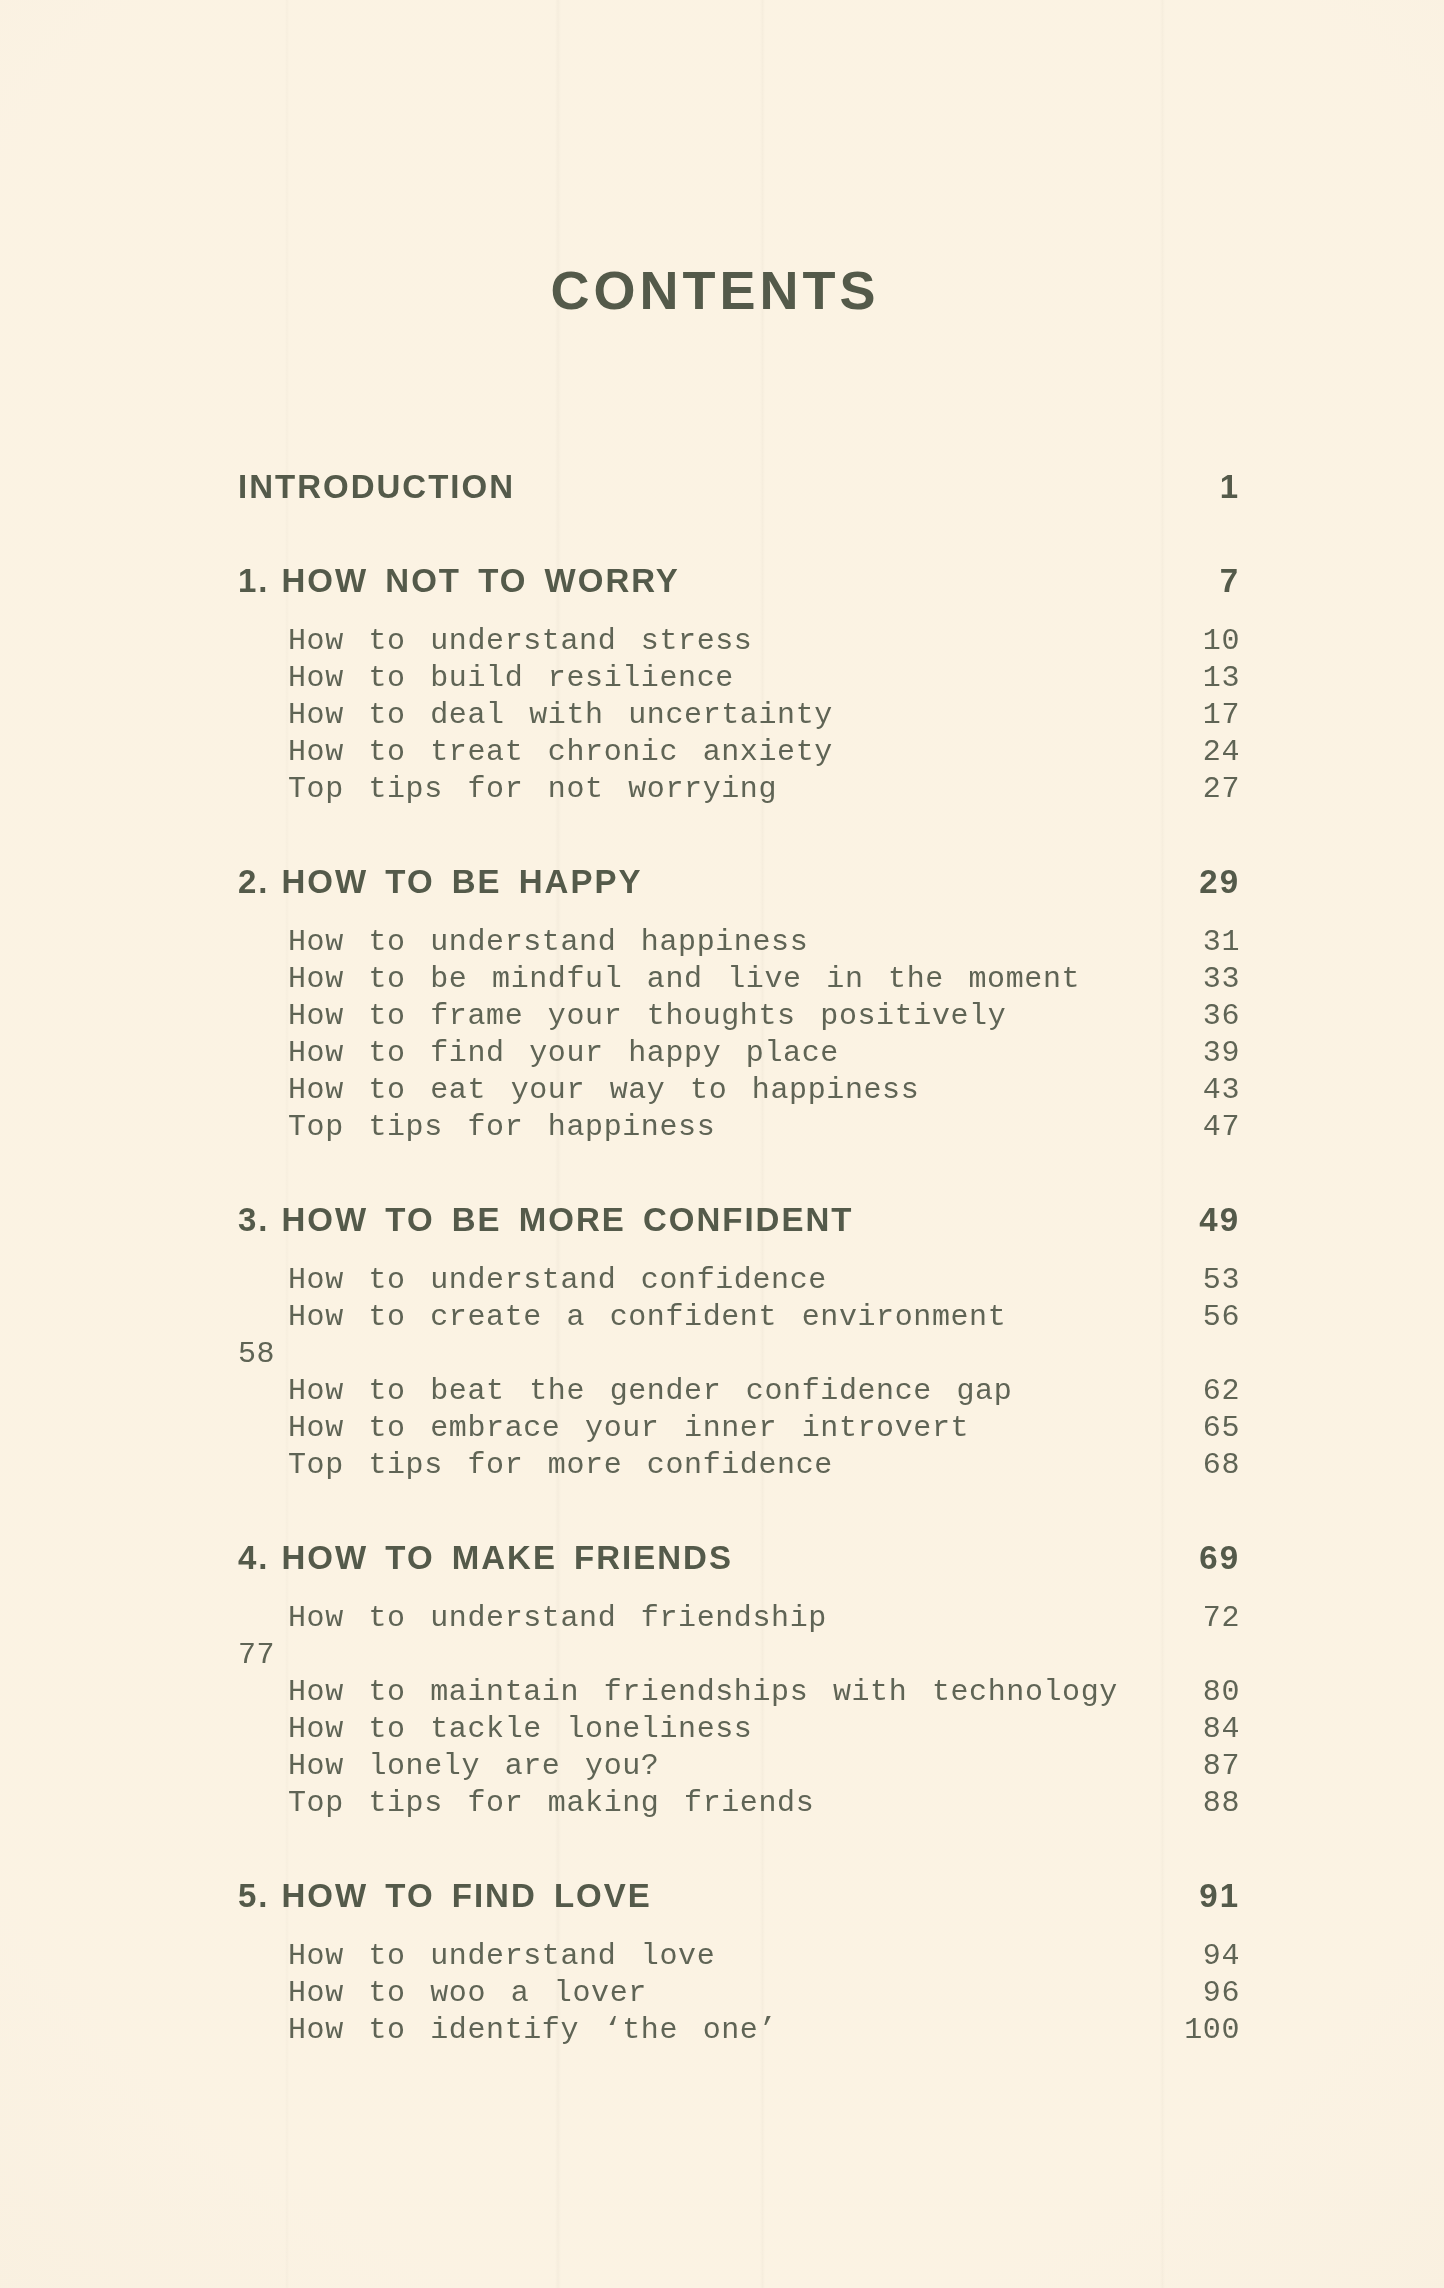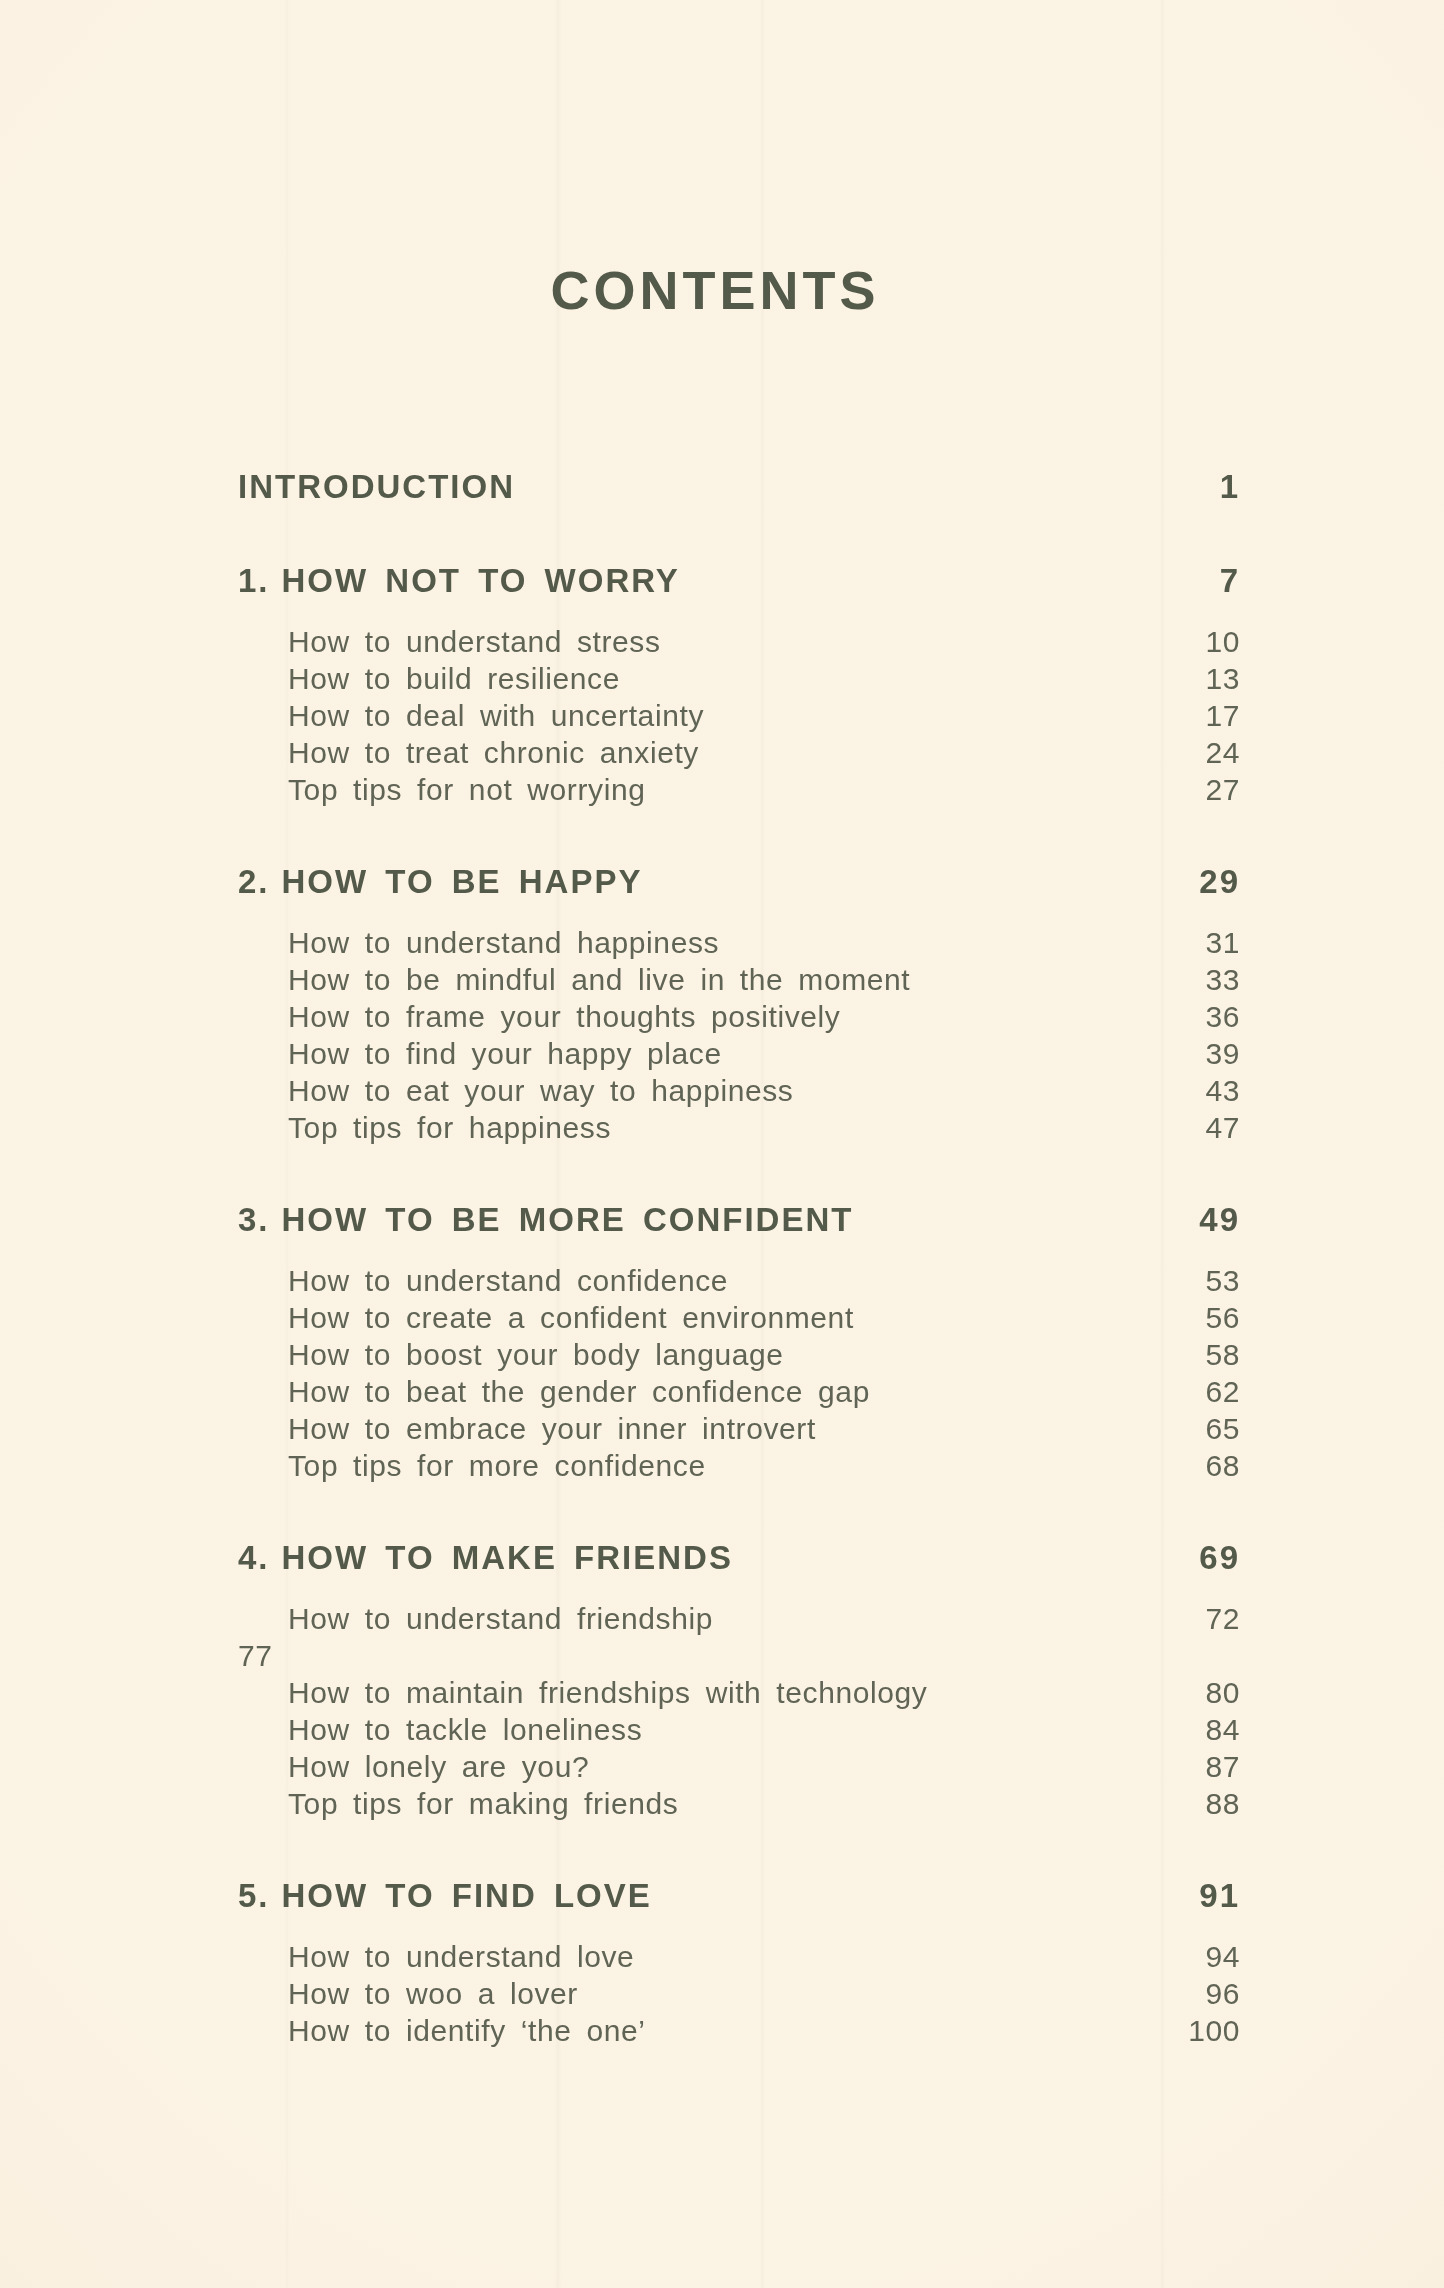--- a/index.html
+++ b/index.html
@@ -49,21 +49,21 @@
   .heading-row {
     font-weight: bold;
     font-size: 33px;
     line-height: 40px;
     letter-spacing: 2px;
     word-spacing: 6px;
     color: var(--heading-text, #545a4a);
   }
   .toc-section { margin-top: 54px; }
   .sec-num { margin-right: 12px; }
-  .items { margin-top: 22px; }
+  .items { margin-top: 22px; font-family: Liberation Mono, monospace; }
   .item-row {
     font-size: 30px;
     line-height: 37px;
     letter-spacing: 0.6px;
     word-spacing: 6px;
     color: var(--body-text, #5f6455);
   }
   .item-row .label { padding-left: 50px; }
   .page-num { white-space: nowrap; }
 </style>
@@ -168,21 +168,20 @@
     <span class="label">How to understand confidence</span>
     <span class="page-num">53</span>
   </div>
 
   <div class="row item-row">
     <span class="label">How to create a confident environment</span>
     <span class="page-num">56</span>
   </div>
 
   <div class="row item-row">
-    <span class="label">How to boost your body language</span>
     <span class="page-num">58</span>
   </div>
 
   <div class="row item-row">
     <span class="label">How to beat the gender confidence gap</span>
     <span class="page-num">62</span>
   </div>
 
   <div class="row item-row">
     <span class="label">How to embrace your inner introvert</span>

